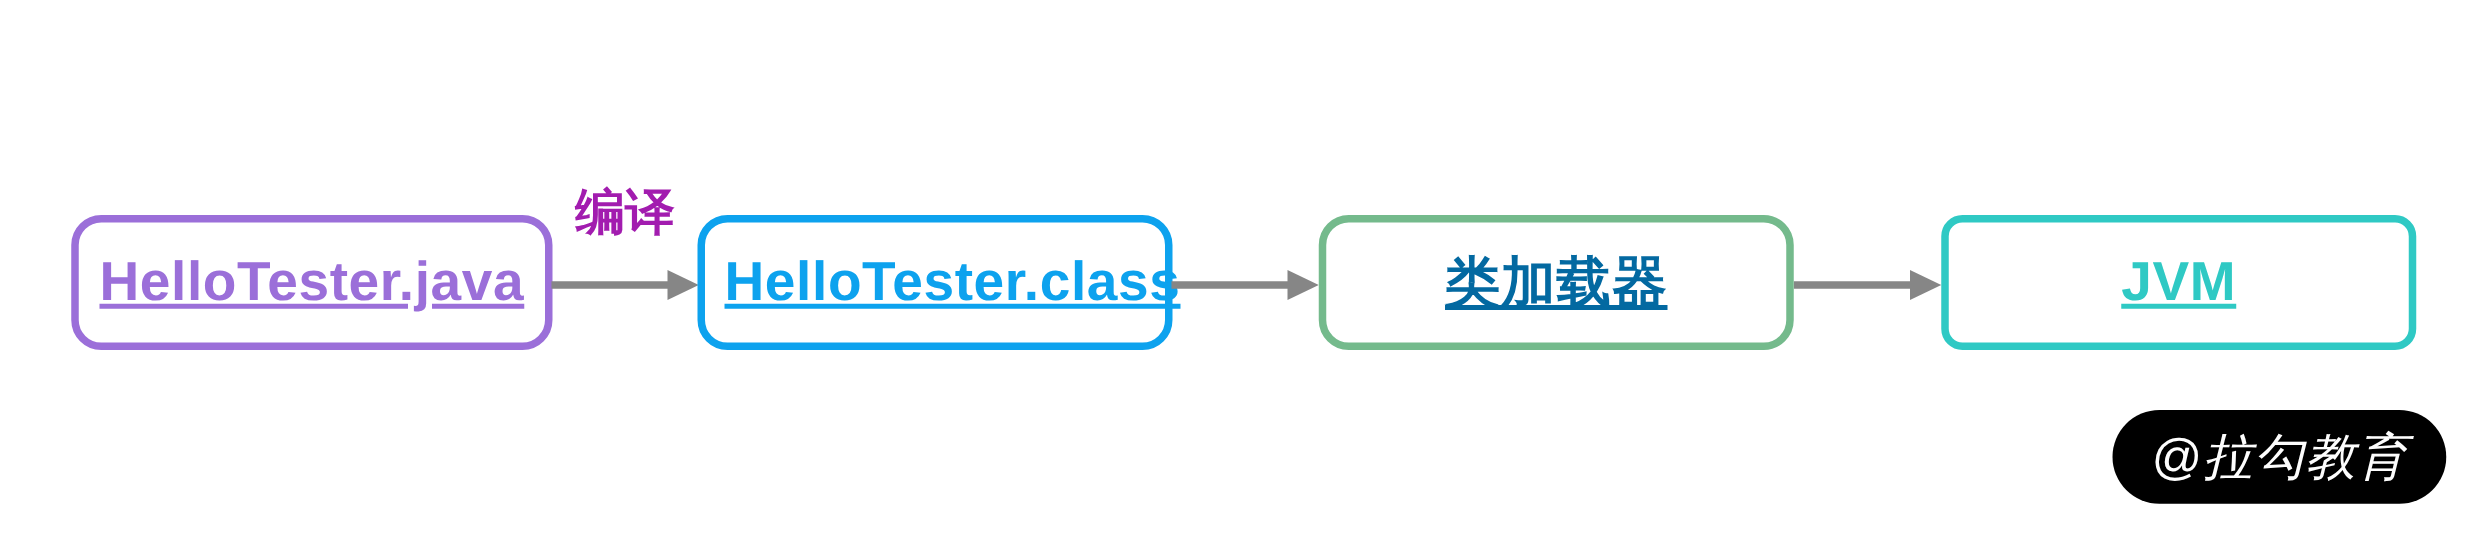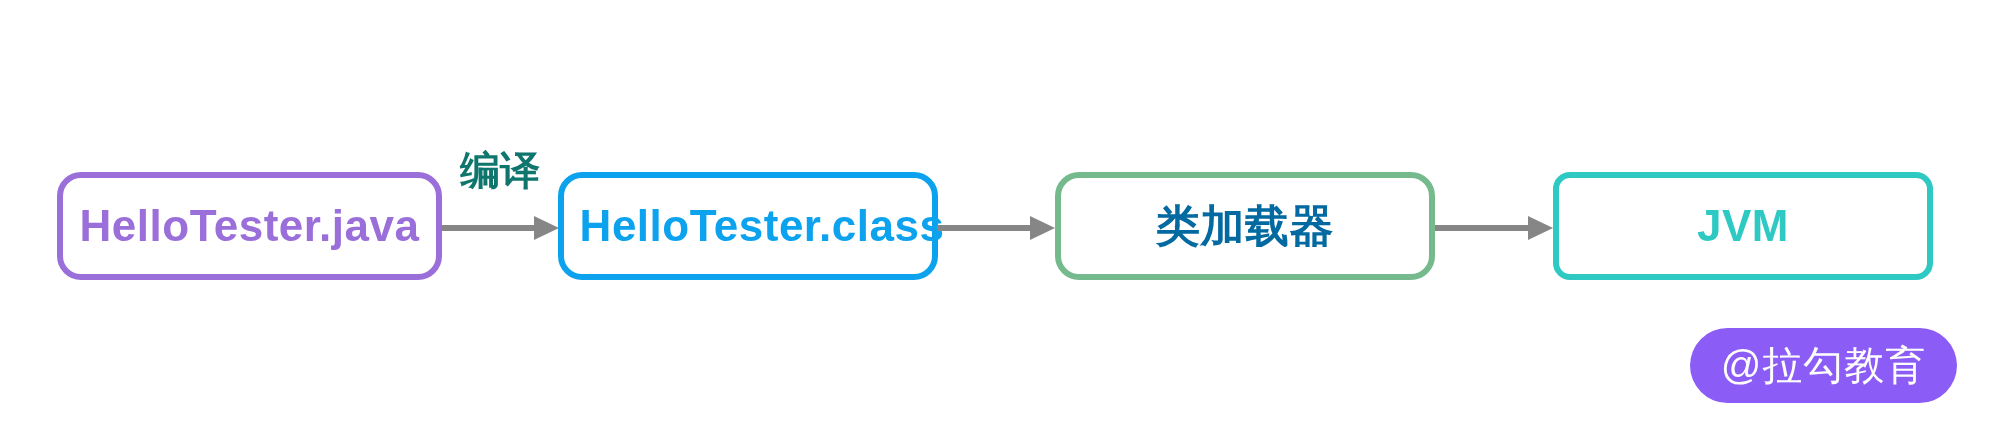--- a/index.html
+++ b/index.html
@@ -22,20 +22,21 @@
     box-sizing: border-box;
     border: 6px solid;
     border-radius: 24px;
     display: flex;
     align-items: center;
     justify-content: center;
     font-size: 44px;
     font-weight: 700;
     letter-spacing: 0.5px;
     background: #ffffff;
+    text-decoration: underline;
   }
   .node-1 { left: 57px;   width: 385px; }
   .node-2 { left: 558px;  width: 380px; padding-left: 28px; }
   .node-3 { left: 1055px; width: 380px; }
   .node-4 { left: 1553px; width: 380px; }
 
   .arrow {
     position: absolute;
     top: 213px;
     width: 118px;
@@ -74,21 +75,21 @@
 </style>
 </head>
 <body>
 
 <div class="canvas">
 
   <div class="node node-1" style="border-color: rgb(155, 111, 217); color: rgb(155, 111, 217);">
     <span>HelloTester.java</span>
   </div>
 
-  <div class="arrow-label" style="color: #0f766e;">编译</div>
+  <div class="arrow-label" style="color: #a21caf;">编译</div>
 
   <div class="arrow arrow-1" style="color: rgb(134, 134, 134);">
     <svg width="118" height="30" viewBox="0 0 118 30">
       <line x1="0" y1="15" x2="95" y2="15" stroke="currentColor" stroke-width="6"></line>
       <polygon points="93,3 118,15 93,27" fill="currentColor"></polygon>
     </svg>
   </div>
 
   <div class="node node-2" style="border-color: rgb(13, 162, 238); color: rgb(13, 162, 238);">
     <span>HelloTester.class</span>
@@ -109,17 +110,17 @@
     <svg width="118" height="30" viewBox="0 0 118 30">
       <line x1="0" y1="15" x2="95" y2="15" stroke="currentColor" stroke-width="6"></line>
       <polygon points="93,3 118,15 93,27" fill="currentColor"></polygon>
     </svg>
   </div>
 
   <div class="node node-4" style="border-color: rgb(47, 201, 196); color: rgb(47, 201, 196); border-radius: 17px;">
     <span>JVM</span>
   </div>
 
-  <div class="watermark" style="background-color: #8b5cf6;">
+  <div class="watermark" style="background-color: #000000; font-style: italic;">
     <span style="color: rgb(253, 253, 253);">@拉勾教育</span>
   </div>
 
 </div>
 
 </body></html>

